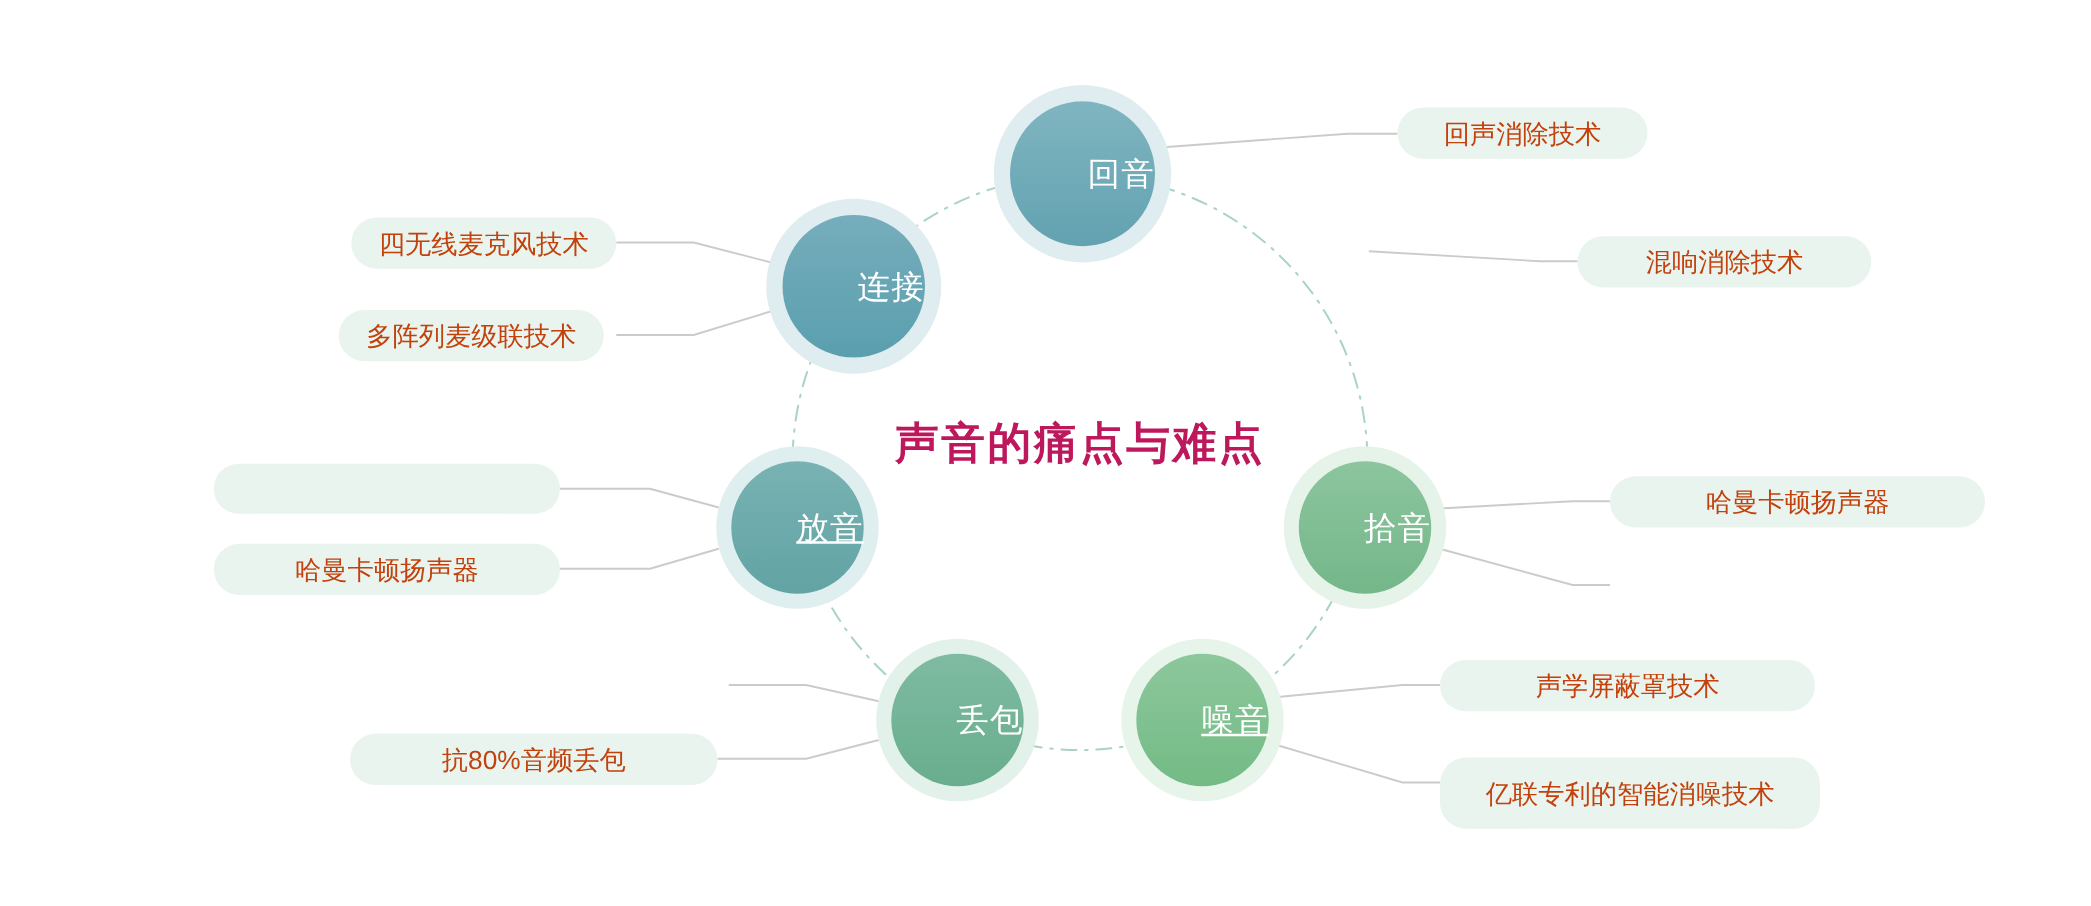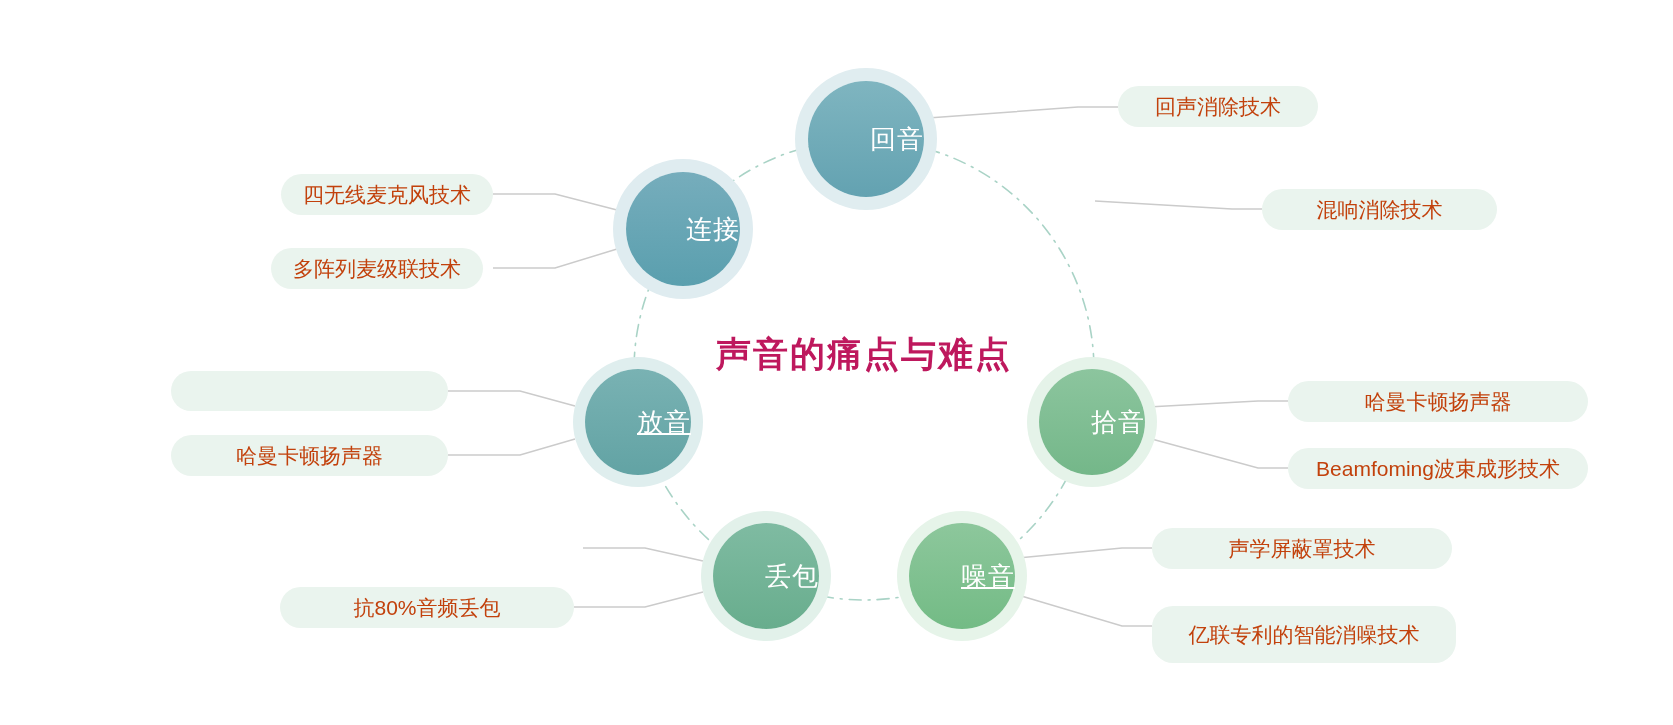--- a/index.html
+++ b/index.html
@@ -102,21 +102,20 @@
   <div class="node n-packet" style="left:713px; top:523px; width:106px; height:106px;">
     <span>丢包</span>
   </div>
   <div class="node n-noise" style="left:909px; top:523px; width:106px; height:106px;">
     <span>噪音</span>
   </div>
 
   <div class="pill" style="left:1118px; top:86px;  width:200px; height:41px;">回声消除技术</div>
   <div class="pill" style="left:1262px; top:189px; width:235px; height:41px;">混响消除技术</div>
   <div class="pill" style="left:1288px; top:381px; width:300px; height:41px;">哈曼卡顿扬声器</div>
-  <div class="pill" style="left:1288px; top:448px; width:300px; height:41px;">Beamfoming波束成形技术</div>
   <div class="pill" style="left:1152px; top:528px; width:300px; height:41px;">声学屏蔽罩技术</div>
   <div class="pill" style="left:1152px; top:606px; width:304px; height:57px;">亿联专利的智能消噪技术</div>
   <div class="pill" style="left:280px;  top:587px; width:294px; height:41px;">抗80%音频丢包</div>
   <div class="pill" style="left:171px;  top:371px; width:277px; height:40px;"></div>
   <div class="pill" style="left:171px;  top:435px; width:277px; height:41px;">哈曼卡顿扬声器</div>
   <div class="pill" style="left:281px;  top:174px; width:212px; height:41px;">四无线麦克风技术</div>
   <div class="pill" style="left:271px;  top:248px; width:212px; height:41px;">多阵列麦级联技术</div>
 
 </div>
 

